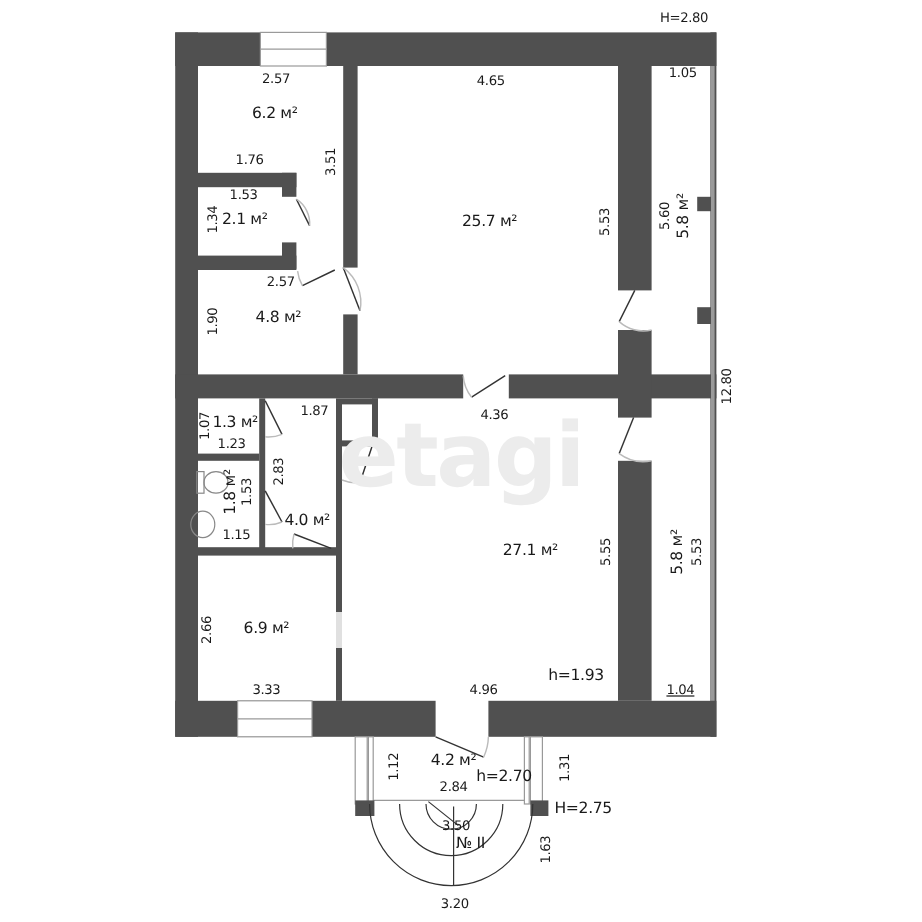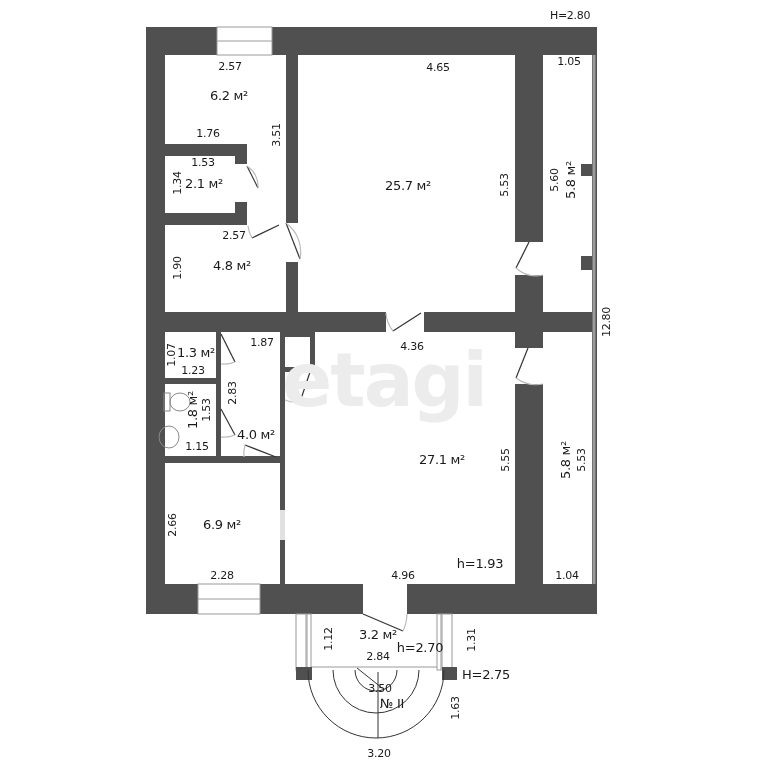--- a/index.html
+++ b/index.html
@@ -131,21 +131,21 @@
   <div class="lbl dim" style="left:203px;top:162px;">1.53</div>
   <div class="lbl area" style="left:204px;top:183px;">2.1 м²</div>
   <div class="lbl dim vert" style="left:177px;top:183px;">1.34</div>
 
   
   <div class="lbl dim" style="left:234px;top:235px;">2.57</div>
   <div class="lbl area" style="left:232px;top:265px;">4.8 м²</div>
   <div class="lbl dim vert" style="left:177px;top:268px;">1.90</div>
 
   
-  <div class="lbl dim" style="left:409px;top:67px;margin-left:29px;">4.65</div>
+  <div class="lbl dim" style="left:409px;top:67px;">4.65</div>
   <div class="lbl area" style="left:408px;top:185px;">25.7 м²</div>
   <div class="lbl dim vert" style="left:504px;top:185px;">5.53</div>
   <div class="lbl dim" style="left:412px;top:346px;">4.36</div>
 
   
   <div class="lbl dim" style="left:569px;top:61px;">1.05</div>
   <div class="lbl dim vert" style="left:554px;top:180px;">5.60</div>
   <div class="lbl area vert" style="left:570px;top:180px;">5.8 м²</div>
 
   
@@ -168,29 +168,29 @@
 
   
   <div class="lbl area" style="left:402px;top:459px;margin-left:40px;">27.1 м²</div>
   <div class="lbl dim vert" style="left:505px;top:460px;">5.55</div>
   <div class="lbl dim" style="left:403px;top:575px;">4.96</div>
   <div class="lbl area" style="left:480px;top:563px;">h=1.93</div>
 
   
   <div class="lbl area vert" style="left:565px;top:460px;">5.8 м²</div>
   <div class="lbl dim vert" style="left:581px;top:460px;">5.53</div>
-  <div class="lbl dim" style="left:567px;top:575px;">1.04</div>
+  <div class="lbl dim" style="left:567px;top:575px;text-decoration:underline;">1.04</div>
 
   
   <div class="lbl dim vert" style="left:172px;top:525px;">2.66</div>
   <div class="lbl area" style="left:222px;top:524px;">6.9 м²</div>
-  <div class="lbl dim" style="left:222px;top:575px;">2.28</div>
+  <div class="lbl dim" style="left:222px;top:575px;">3.33</div>
 
   
-  <div class="lbl area" style="left:378px;top:634px;">3.2 м²</div>
+  <div class="lbl area" style="left:378px;top:634px;">4.2 м²</div>
   <div class="lbl dim vert" style="left:328px;top:639px;">1.12</div>
   <div class="lbl dim" style="left:378px;top:656px;">2.84</div>
   <div class="lbl area" style="left:420px;top:647px;">h=2.70</div>
   <div class="lbl dim vert" style="left:471px;top:640px;">1.31</div>
   <div class="lbl area" style="left:486px;top:674px;">H=2.75</div>
   <div class="lbl dim" style="left:380px;top:688px;">3.50</div>
   <div class="lbl area" style="left:392px;top:703px;text-align:right;">№ II</div>
   <div class="lbl dim vert" style="left:455px;top:708px;">1.63</div>
   <div class="lbl dim" style="left:379px;top:753px;">3.20</div>
 </div>

